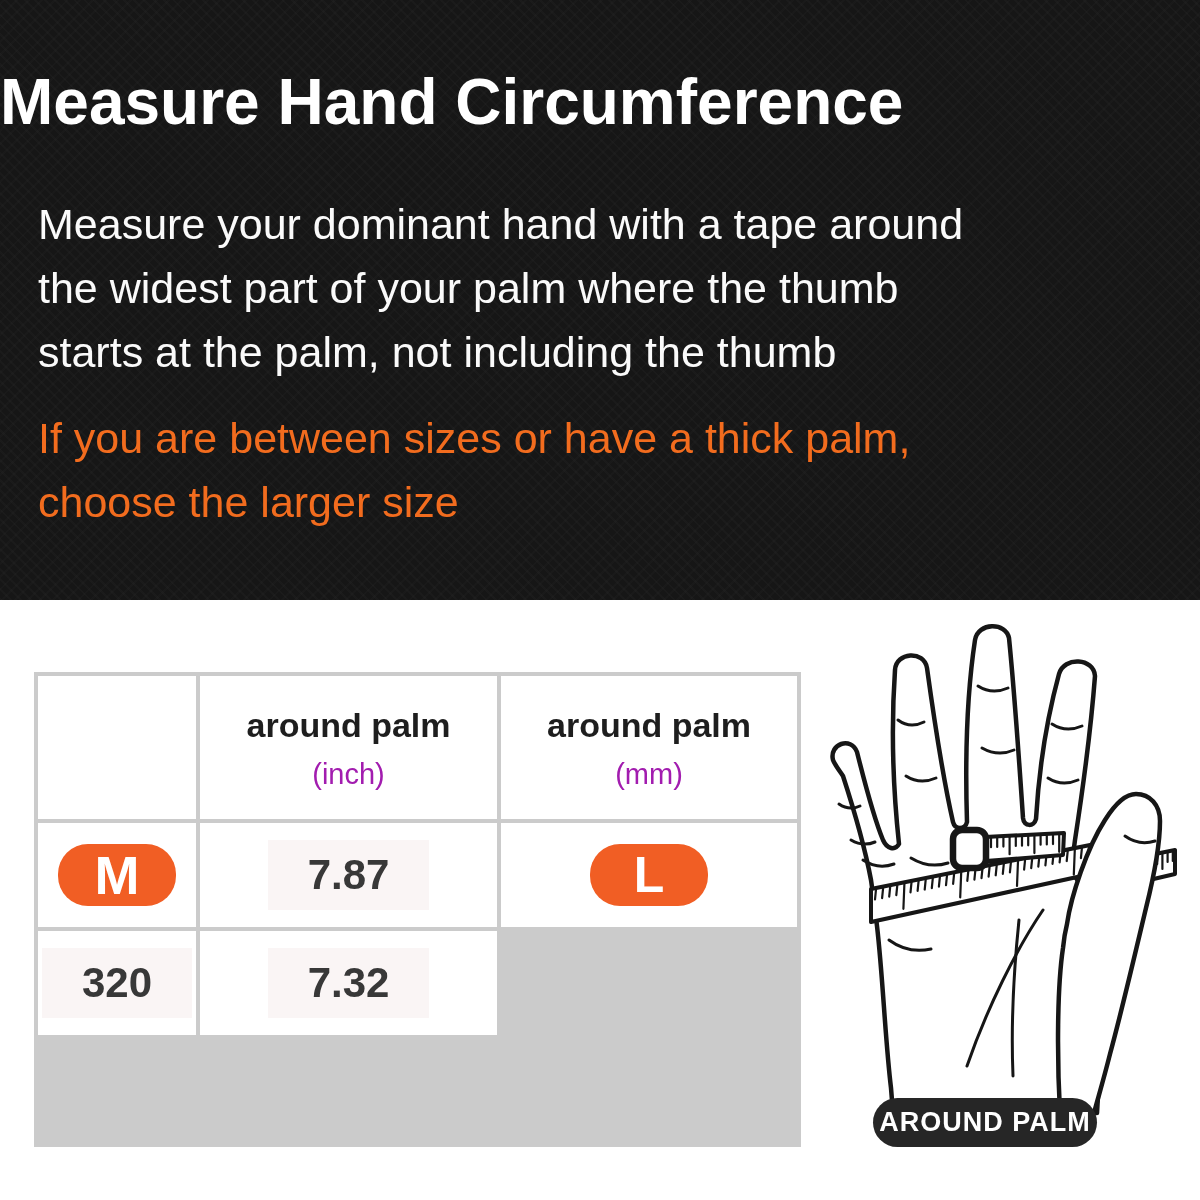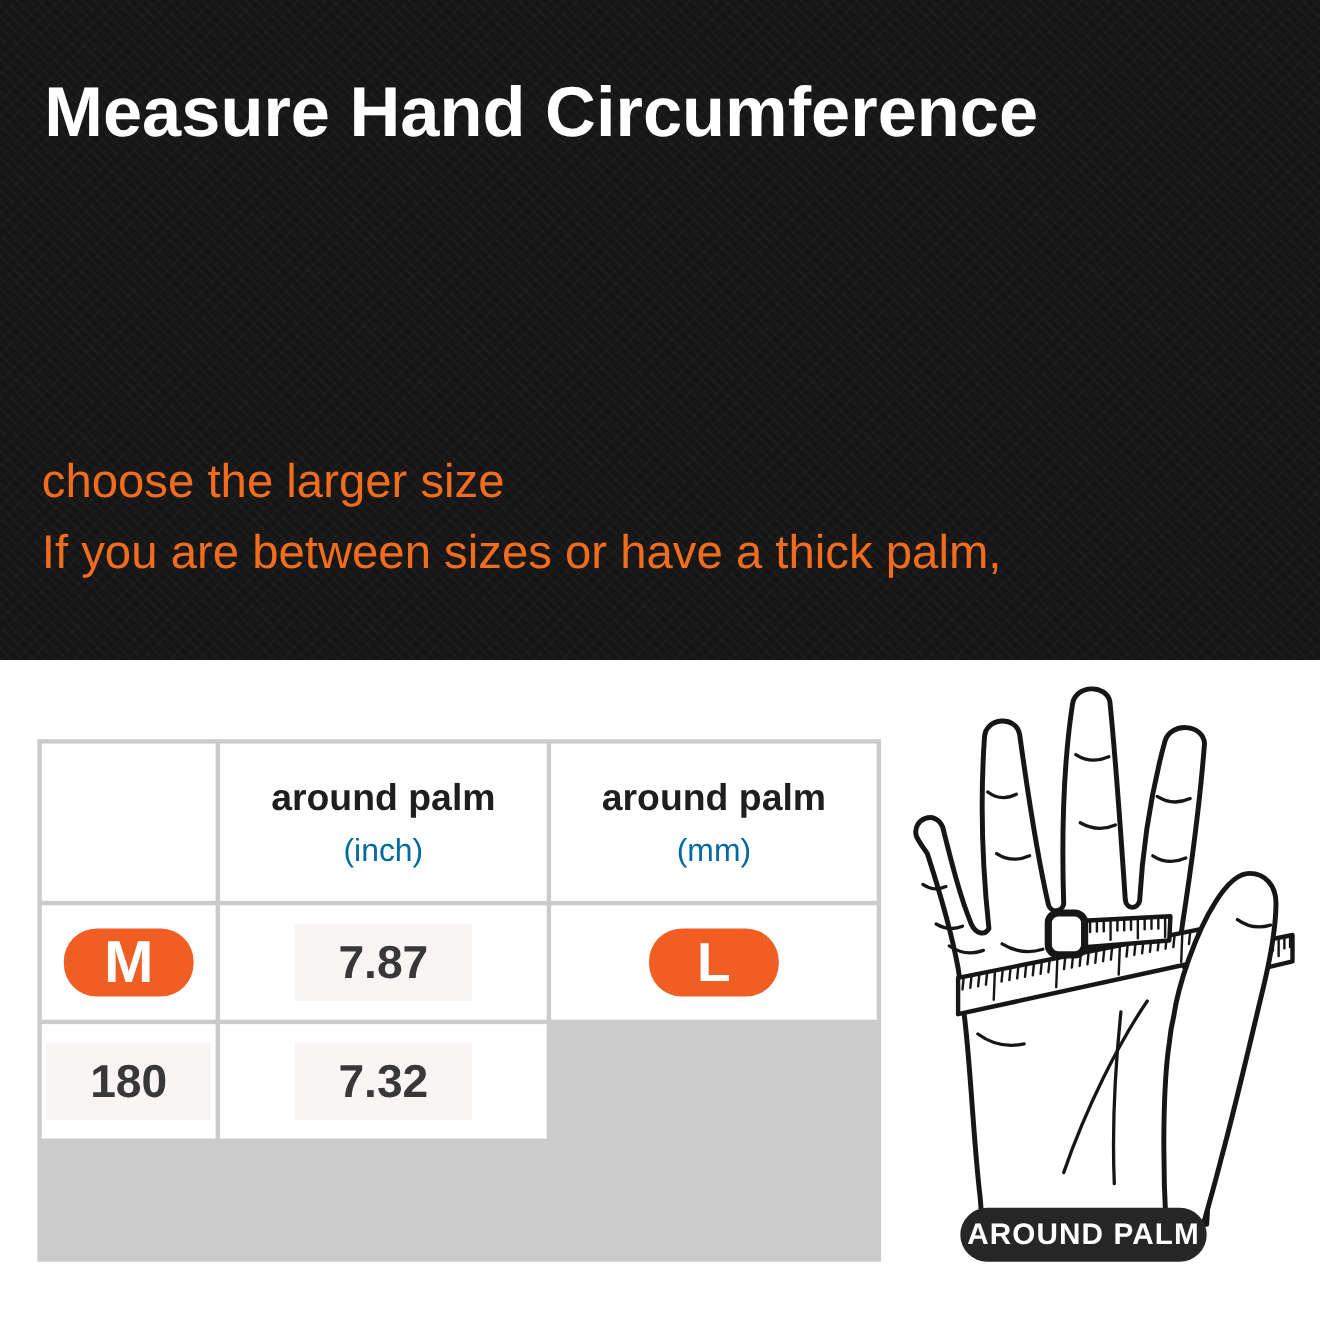--- a/index.html
+++ b/index.html
@@ -10,21 +10,21 @@
   
   .hero{
     position:absolute;left:0;top:0;width:1200px;height:600px;
     background:
       repeating-linear-gradient(45deg, rgba(255,255,255,0.018) 0 2px, rgba(0,0,0,0) 2px 7px),
       repeating-linear-gradient(-45deg, rgba(255,255,255,0.014) 0 2px, rgba(0,0,0,0) 2px 9px),
       #161616;
   }
   .hero-title{
     position:absolute;left:0;top:66px;width:984px;
-    text-align:center;color:#ffffff;font-size:64px;font-weight:700;
+    text-align:left;color:#ffffff;font-size:64px;font-weight:700;
     line-height:72px;letter-spacing:0px;
   }
   .intro{
     position:absolute;left:38px;top:192px;width:1140px;
     color:#fafafa;font-size:43px;font-weight:400;
   }
   .intro .line{line-height:64px;white-space:nowrap;}
   .note{
     position:absolute;left:38px;top:406px;width:1140px;
     color:#F26C1E;font-size:43px;font-weight:400;
@@ -37,21 +37,21 @@
     background:#cbcbcb;display:grid;box-sizing:border-box;
     grid-template-columns:158px 297px 296px;
     grid-template-rows:143px 104px 104px 104px;
     gap:4px;padding:4px;
   }
   .cell{
     background:#ffffff;display:flex;flex-direction:column;
     align-items:center;justify-content:center;
   }
   .col-title{font-size:34px;font-weight:700;color:#1e1e1e;line-height:40px;}
-  .col-unit{font-size:29px;font-weight:400;color:#0369a1;line-height:34px;margin-top:12px;}
+  .col-unit{font-size:29px;font-weight:400;color:#a21caf;line-height:34px;margin-top:12px;}
   .size-badge{
     width:118px;height:62px;border-radius:30px;background:#F15E24;
     display:flex;align-items:center;justify-content:center;
     color:#ffffff;font-weight:700;
   }
   .badge-m{font-size:54px;}
   .badge-l{font-size:50px;}
   .badge-xl{font-size:44px;letter-spacing:0px;}
   .num{
     font-size:42px;font-weight:700;color:#383838;
@@ -67,23 +67,28 @@
     color:#ffffff;font-size:27px;font-weight:700;letter-spacing:1px;
   }
 </style>
 </head>
 <body>
 
 <div class="page">
 
   <div class="hero">
     <div class="hero-title">Measure Hand Circumference</div>
+    <div class="intro">
+      <div class="line">Measure your dominant hand with a tape around</div>
+      <div class="line">the widest part of your palm where the thumb</div>
+      <div class="line">starts at the palm, not including the thumb</div>
+    </div>
     <div class="note">
+      <div class="line">If you are between sizes or have a thick palm,</div>
       <div class="line">choose the larger size</div>
-      <div class="line">If you are between sizes or have a thick palm,</div>
     </div>
   </div>
 
   <div class="size-table">
 
     <div class="cell"></div>
     <div class="cell">
       <div class="col-title">around palm</div>
       <div class="col-unit">(inch)</div>
     </div>
@@ -96,21 +101,21 @@
       <div class="size-badge badge-m">M</div>
     </div>
     <div class="cell">
       <div class="num">7.87</div>
     </div>
 
     <div class="cell">
       <div class="size-badge badge-l">L</div>
     </div>
     <div class="cell">
-      <div class="num">180</div>
+      <div class="num">320</div>
     </div>
 
     <div class="cell">
       <div class="num">7.32</div>
     </div>
   </div>
 
   <svg class="hand" viewBox="0 0 395 545" fill="none" xmlns="http://www.w3.org/2000/svg">
     <g stroke="#161616" stroke-width="4.5" stroke-linejoin="round" stroke-linecap="round">
 

